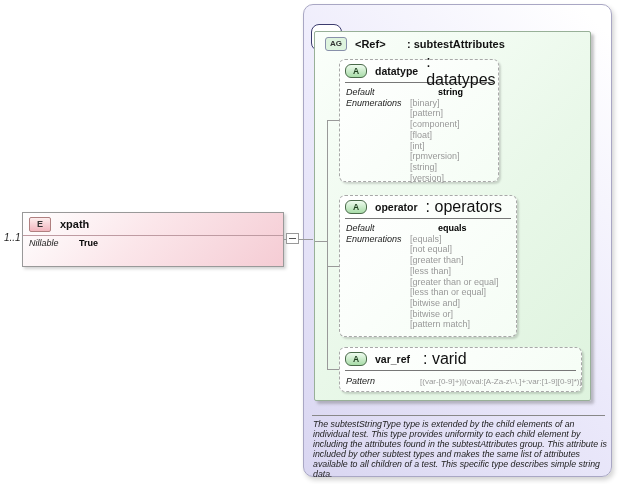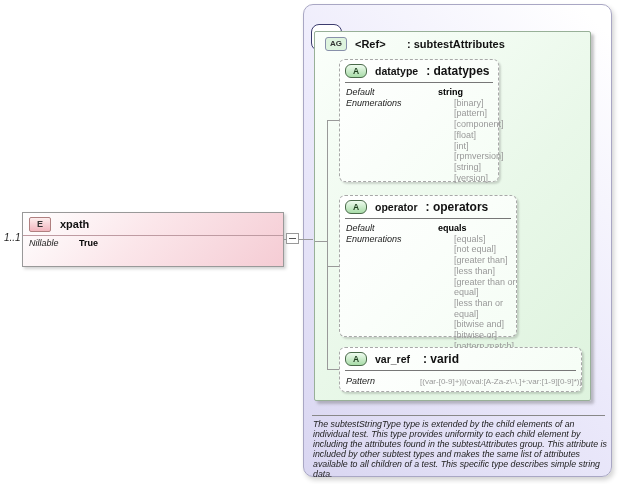--- a/index.html
+++ b/index.html
@@ -66,30 +66,30 @@
             background:linear-gradient(135deg,#ffffff,#f5fdf5);
             box-shadow:2px 2px 2px rgba(0,0,0,.15);}
   .attr-datatype{left:24px;top:27px;width:160px;height:123px;}
   .attr-operator{left:24px;top:163px;width:178px;height:142px;}
   .attr-varref{left:24px;top:315px;width:243px;height:45px;}
   .attr-header{height:22px;display:flex;align-items:center;padding-left:5px;gap:8px;}
   .icon-a{width:20px;height:12px;border:1px solid #4a6a4a;border-radius:6px;flex:none;
           background:linear-gradient(#effbef,#a8dca8);font-size:8.5px;font-weight:bold;
           color:#1d3d1d;line-height:12px;text-align:center;}
   .attr-name{font-weight:bold;font-size:10.5px;color:#111;}
-  .attr-type{font-weight:bold;font-size:12px;color:#111;}
+  .attr-type{font-weight:normal;font-size:16px;color:#111;}
   .attr-varref .attr-name{min-width:40px;}
   .attr-sep{border-top:1px solid #777;margin:0 5px;}
   .props{position:relative;font-size:9px;}
   .props .lbl-i{position:absolute;left:6px;line-height:10.7px;}
   .lbl-default{top:4px;}
   .lbl-enums{top:14.7px;}
   .vals{position:absolute;left:70px;top:4px;line-height:10.7px;}
   .val-default{font-weight:bold;color:#000;font-size:9px;margin-left:28px;}
-  .val-enum{color:#999;font-size:9px;margin-left:44px;}
+  .val-enum{color:#999;font-size:9px;}
   .lbl-pattern{top:5px;}
   .val-pattern{position:absolute;left:47px;top:6px;font-size:8px;color:#999;white-space:nowrap;margin-left:33px;}
 
   
   .ct-sep{position:absolute;left:8px;top:410px;width:293px;border-top:1px solid #888;}
   .ct-annot{position:absolute;left:9px;top:414px;width:295px;font-size:8.8px;font-style:italic;
             color:#222;line-height:10px;}
 </style>
 </head>
 <body>

